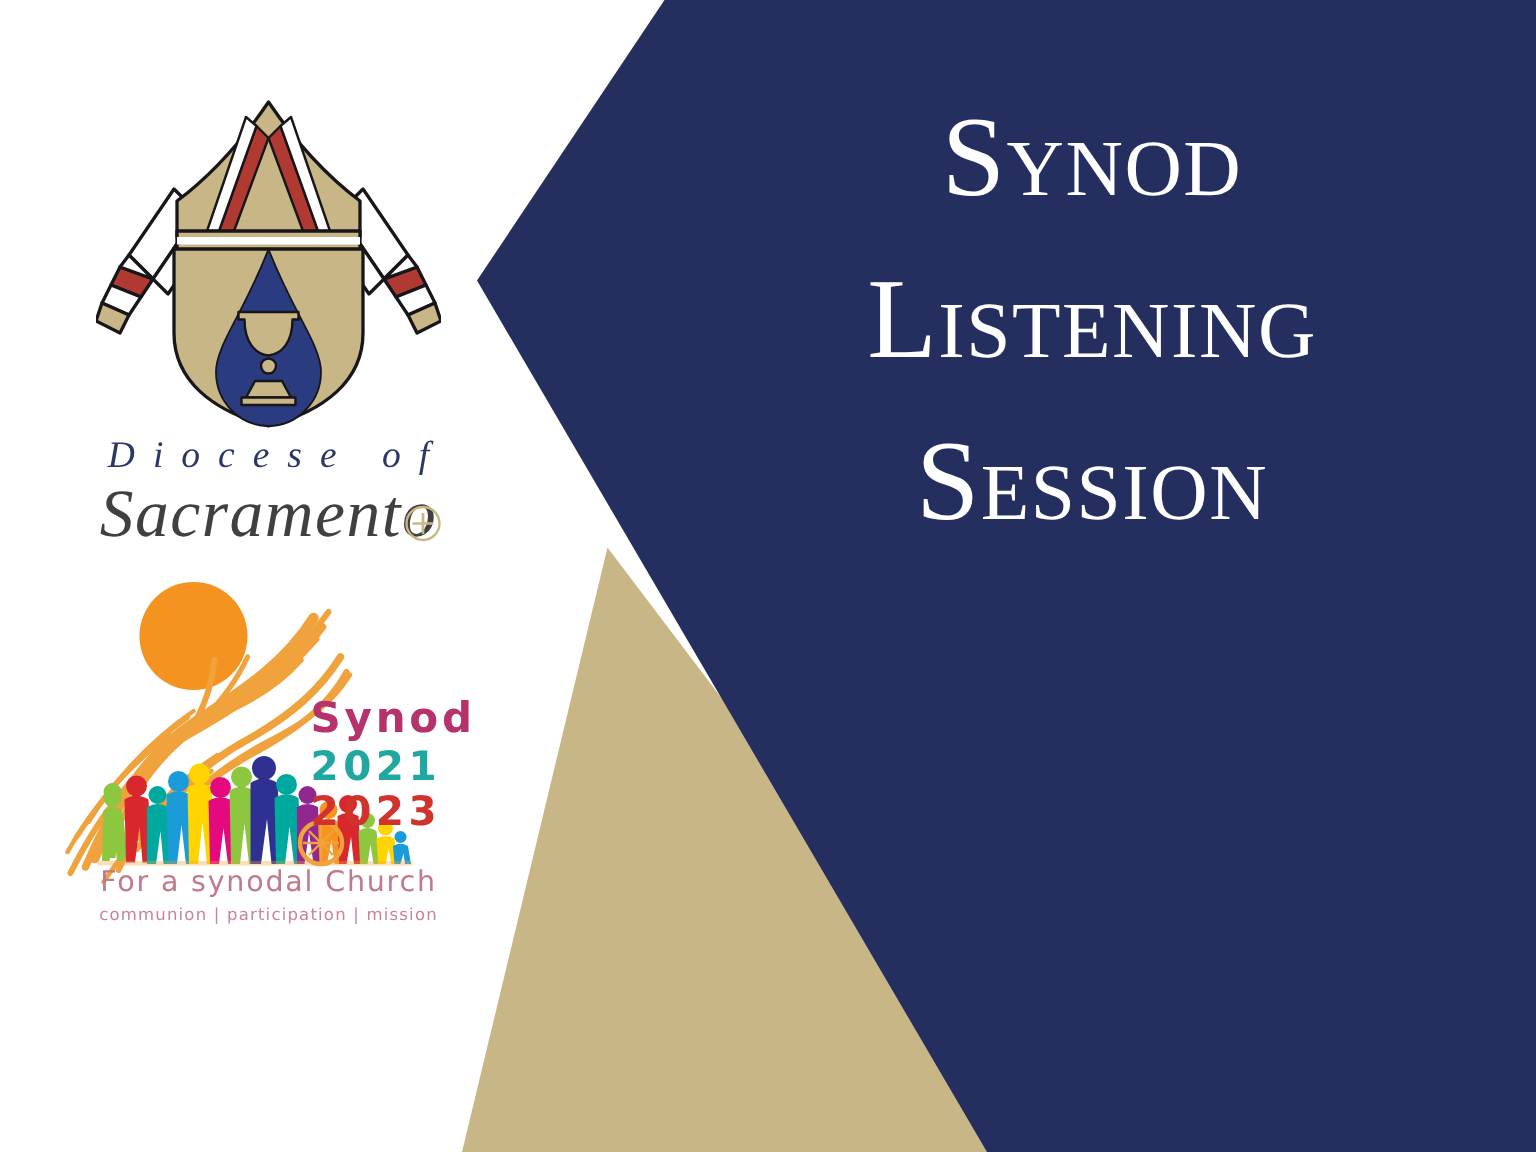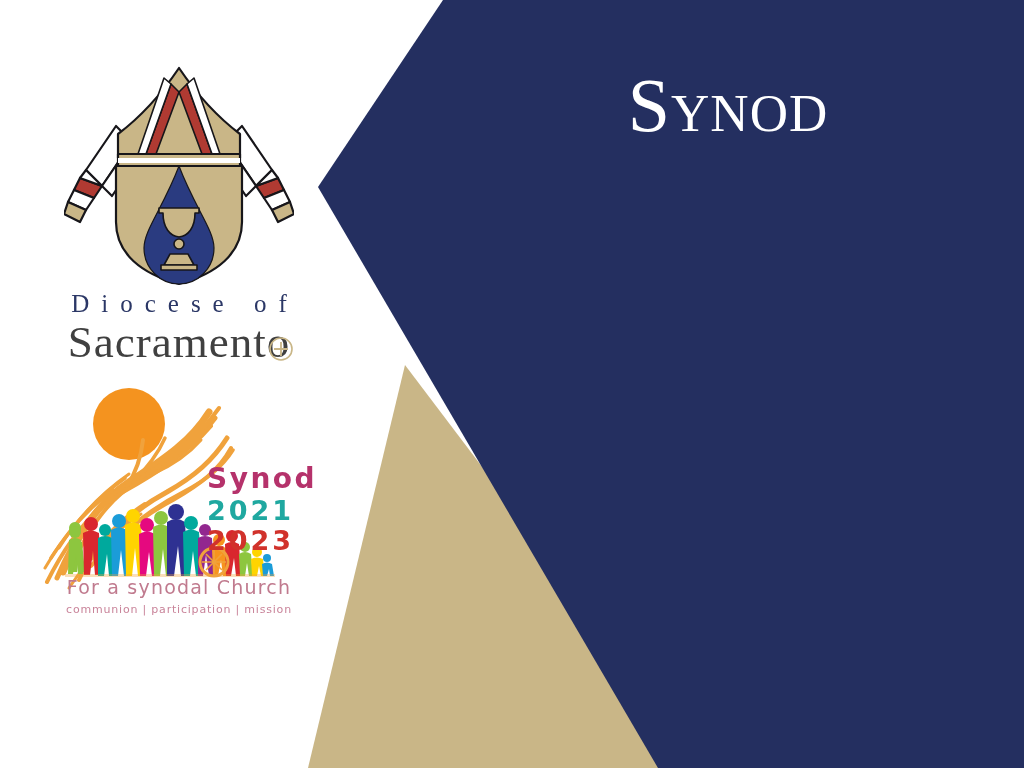--- a/index.html
+++ b/index.html
@@ -53,20 +53,21 @@
     z-index: 5;
   }
   #coat-of-arms {
     display: block;
     margin: 0 auto;
   }
   #diocese-wordmark {
     margin-top: 2px;
     text-align: center;
     color: #243063;
+    font-style: italic;
   }
   #diocese-line1 {
     font-family: "Liberation Serif", "DejaVu Serif", serif;
     font-size: 25px;
     letter-spacing: 12px;
     text-indent: 12px;
     line-height: 1.15;
     color: #2b3766;
   }
   #diocese-line2-wrap {
@@ -106,20 +107,22 @@
 
   <svg id="bg-shapes" viewBox="0 0 1024 768" aria-hidden="true">
 
     <polygon points="405,365 710,768 308,768" fill="#C9B687"></polygon>
 
     <polygon points="443,0 1024,0 1024,768 658,768 318,187" fill="#242F60"></polygon>
   </svg>
 
   <div id="title-block">
     <div class="title-line">Synod</div>
+    <div class="title-line">Listening</div>
+    <div class="title-line">Session</div>
   </div>
 
   <div id="diocese-logo">
 
     <svg id="coat-of-arms" width="230" height="230" viewBox="0 0 230 230" aria-hidden="true">
       <g stroke="#17161a" stroke-width="2.2" stroke-linejoin="round">
 
         <g>
           <polygon points="22,112 52,68 68,84 38,128" fill="#ffffff"></polygon>
           <polygon points="38,128 68,84 78,94 48,138" fill="#ffffff"></polygon>

